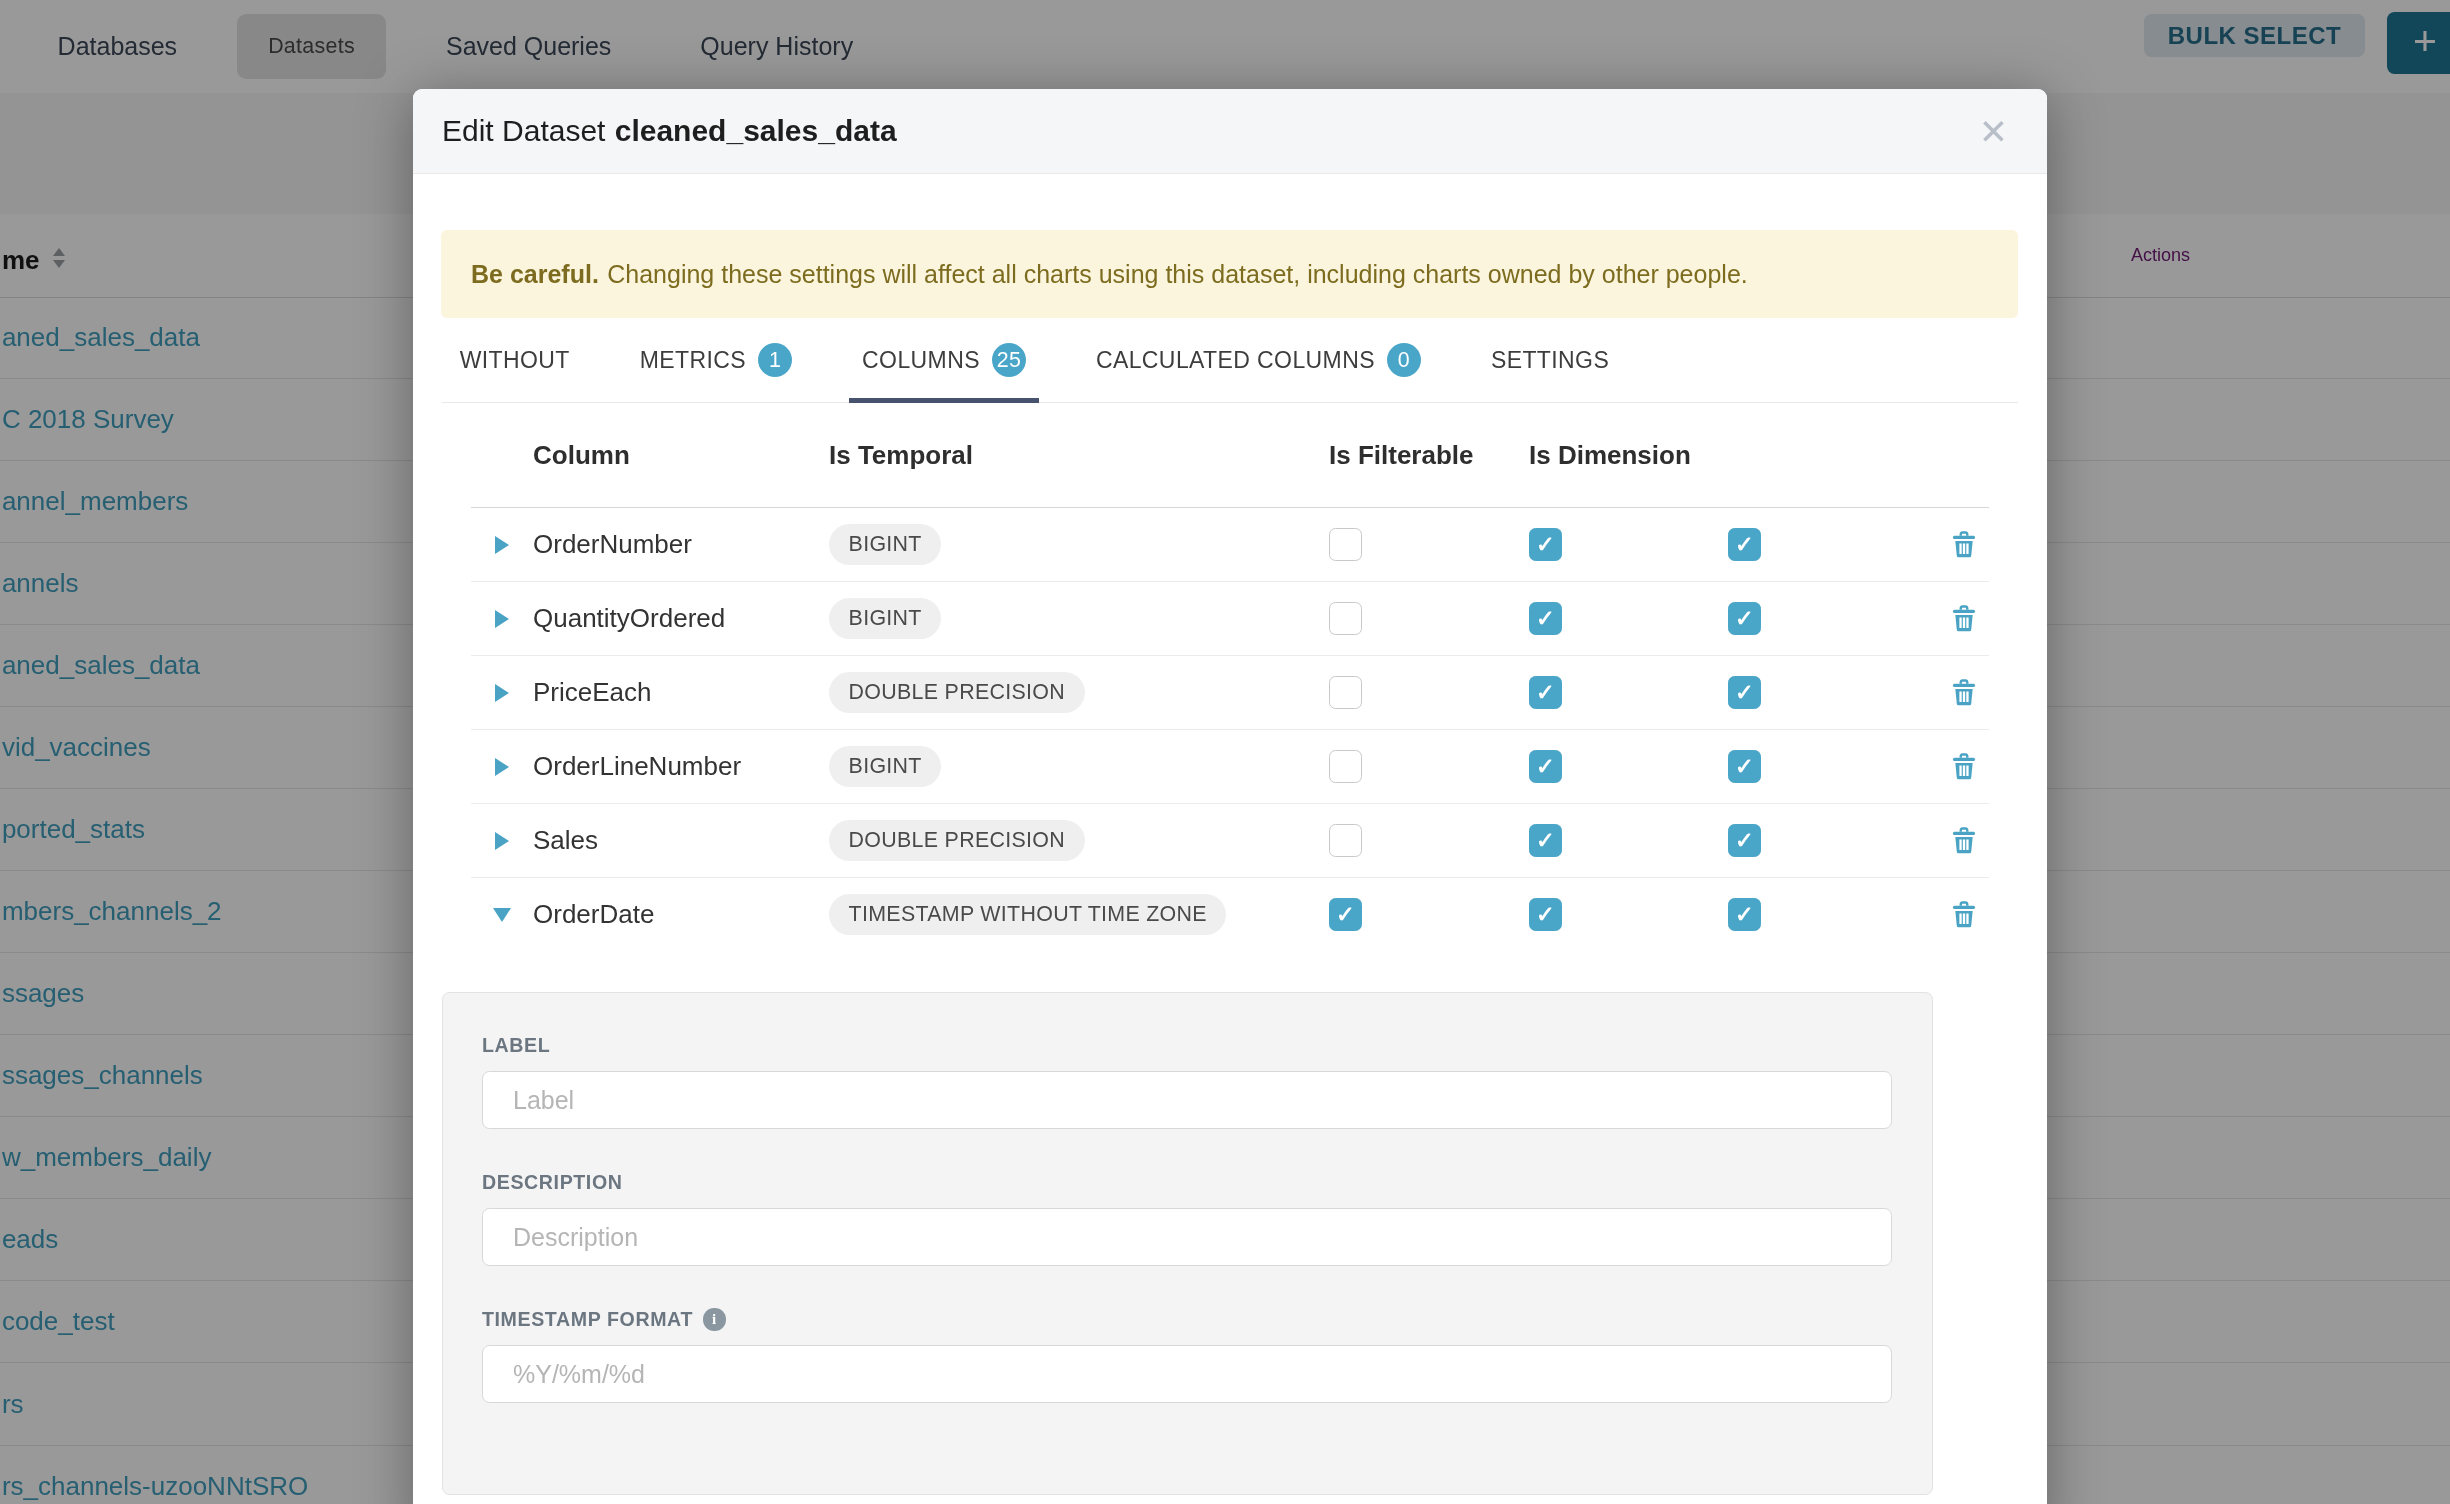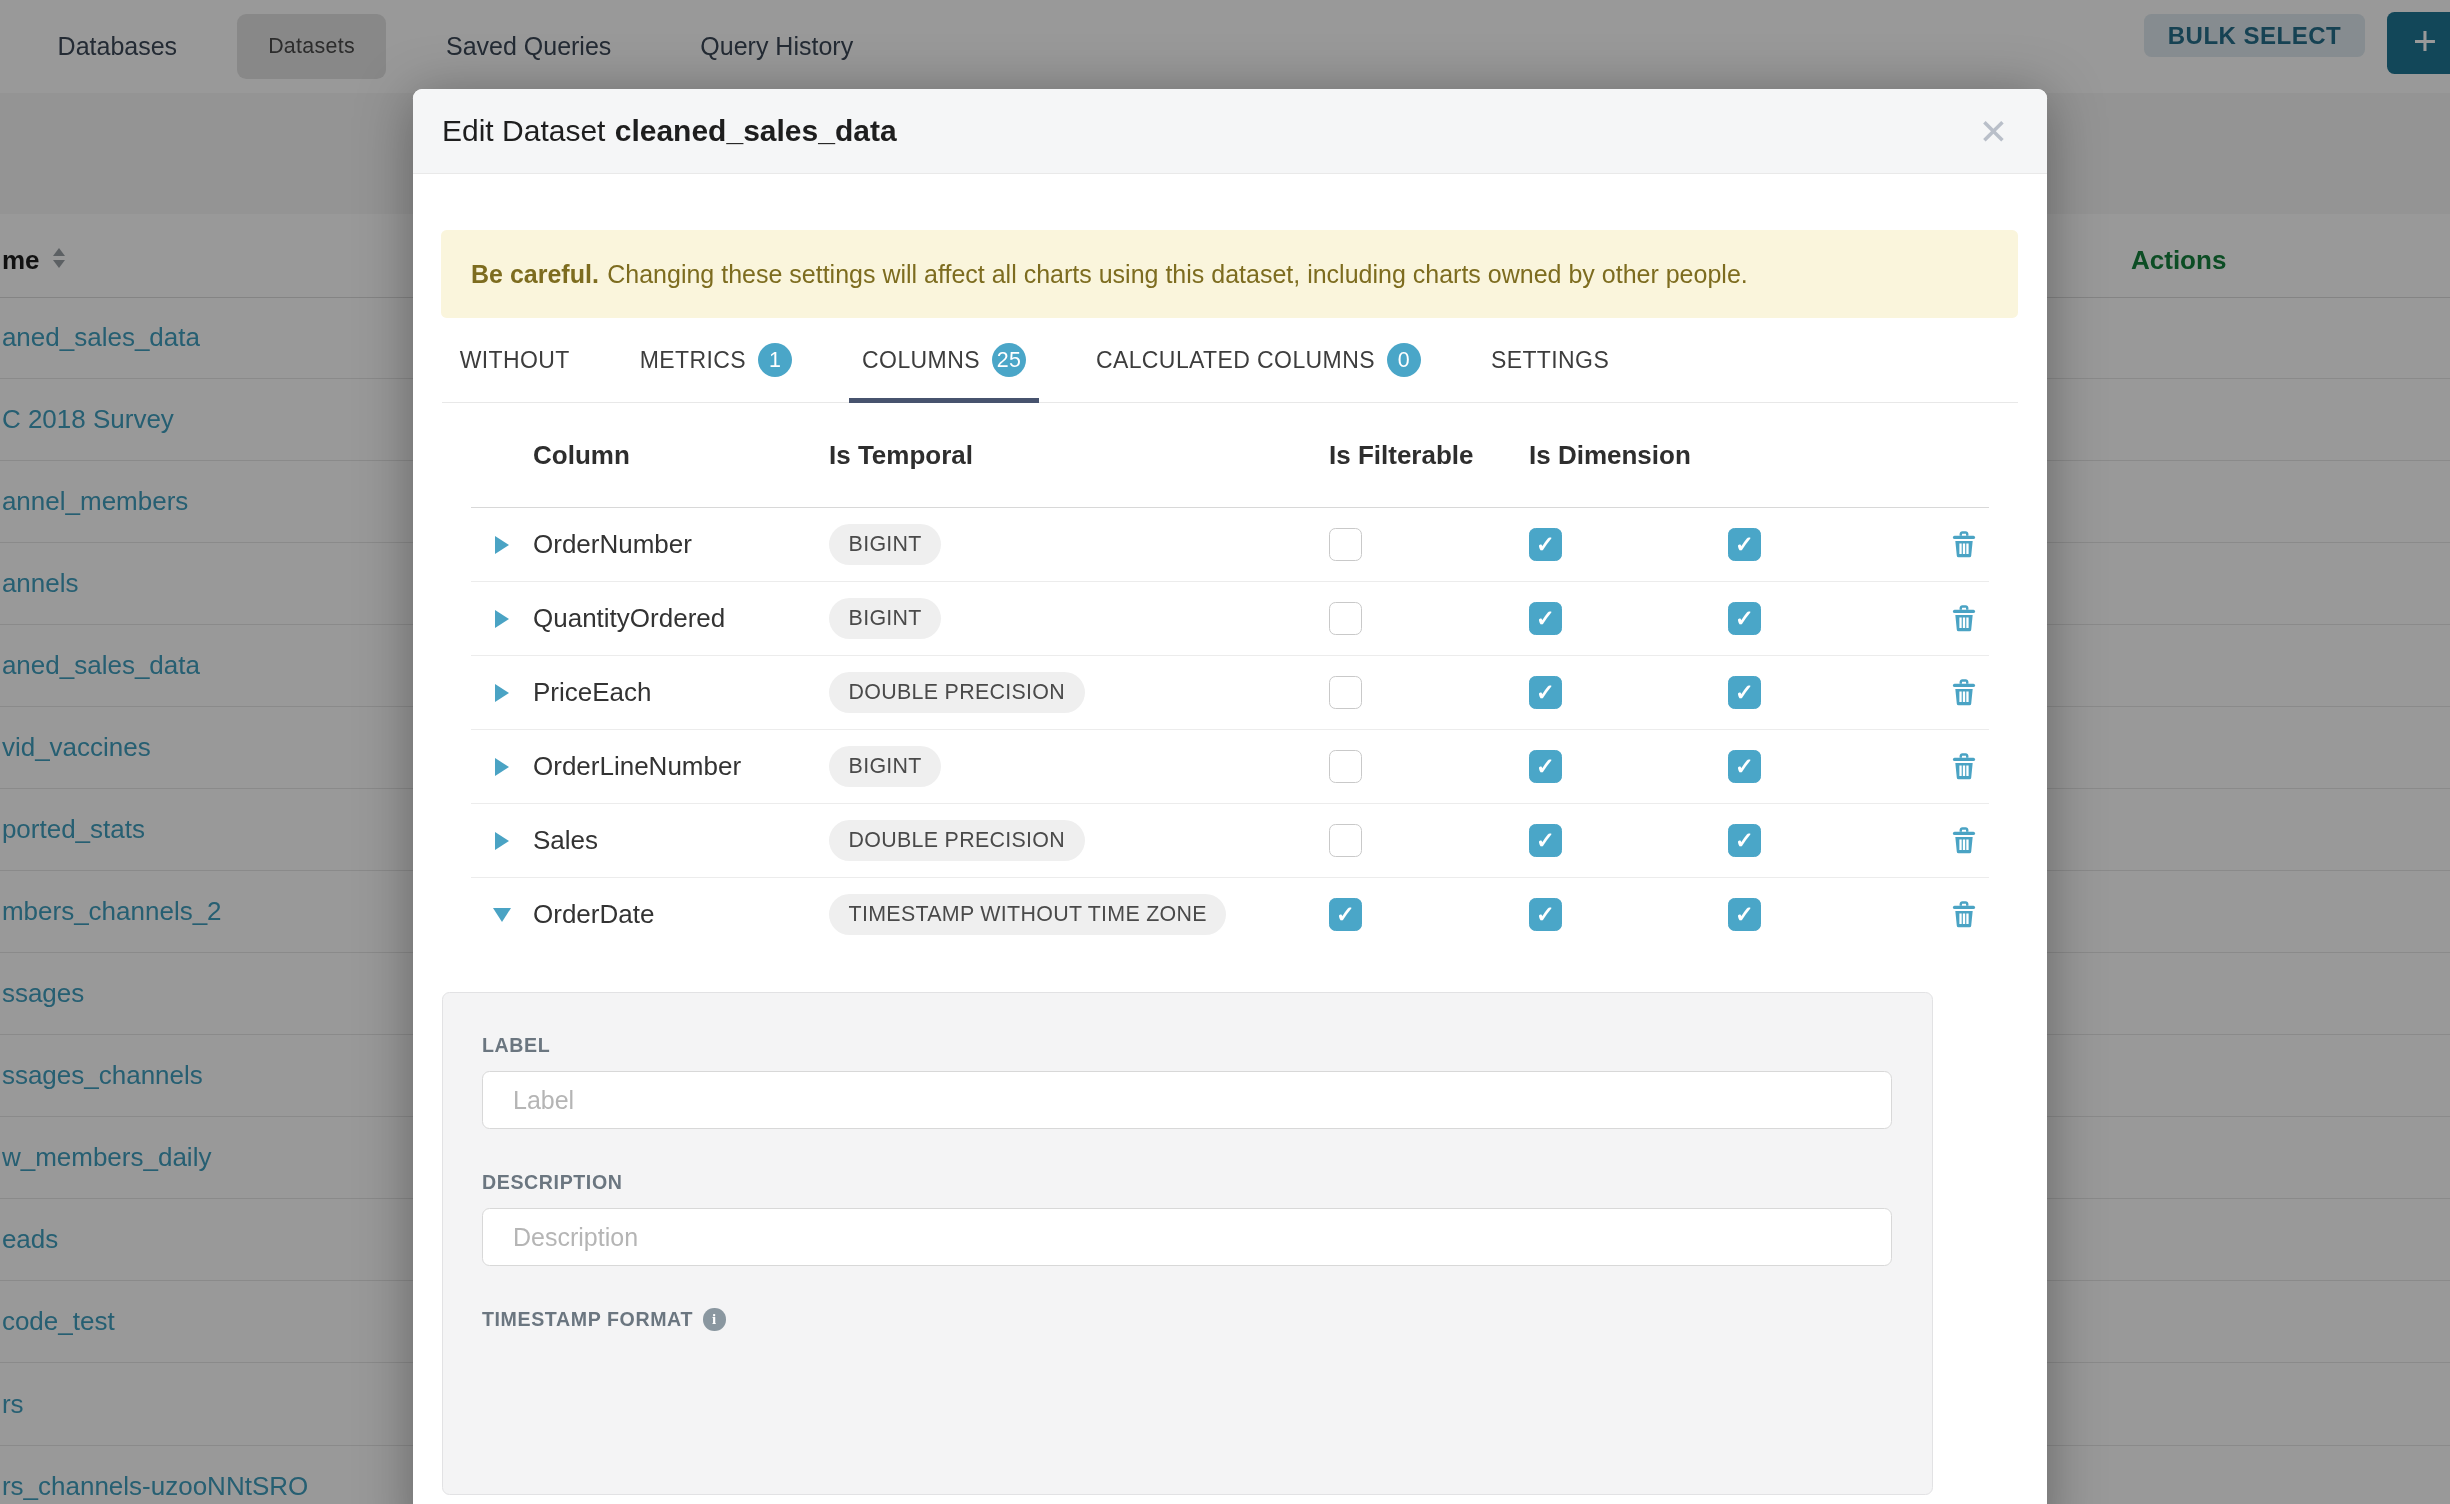--- a/index.html
+++ b/index.html
@@ -24,21 +24,21 @@
   .db-label{position:absolute;left:103px;top:145px;font-size:25px;font-weight:700;color:#1f1f1f;}
   .db-value{position:absolute;left:231px;top:145px;font-size:25px;color:#454545;}
   .db-caret{position:absolute;left:343px;top:152px;}
 
   .card{position:absolute;top:214px;left:0;right:0;bottom:0;background:#ffffff;z-index:1;}
   .name-h{position:absolute;left:1.9px;top:31px;font-size:26px;font-weight:700;color:#1d1d1d;}
   .sort{position:absolute;left:53px;top:34px;display:flex;flex-direction:column;gap:3.7px;}
   .sort i{display:block;width:0;height:0;border-left:6.5px solid transparent;border-right:6.5px solid transparent;}
   .sort .up{border-bottom:8.4px solid #9aa0a6;}
   .sort .dn{border-top:8.4px solid #9aa0a6;}
-  .actions-h{position:absolute;left:2131px;top:31px;font-size:26px;font-weight:700;color:#15803d;}
+  .actions-h{position:absolute;left:2131px;top:31px;font-size:18px;font-weight:400;color:#701a75;}
   .head-border{position:absolute;left:0;right:0;top:83px;height:0;border-bottom:0.9px solid #dcdcdc;}
   .bgrow{position:absolute;left:0;right:0;height:82px;border-bottom:0.9px solid #e6e6e6;display:flex;align-items:center;box-sizing:border-box;}
   .bgrow a{color:#409ebe;font-size:26px;padding-left:1.9px;text-decoration:none;}
 
   
   .overlay{position:absolute;inset:0;background:rgba(0,0,0,0.40);z-index:5;}
 
   
   .modal{position:absolute;left:413px;top:89px;width:1634px;height:1454px;background:#fff;border-radius:9.3px;
          box-shadow:0 7.5px 56px rgba(0,0,0,0.35);z-index:10;}
@@ -379,17 +379,18 @@
         <div class="field-label">
           <span>DESCRIPTION</span>
         </div>
         <input type="text" placeholder="Description" style="">
       </div>
       <div class="field">
         <div class="field-label">
           <span>TIMESTAMP FORMAT</span>
           <span class="info">i</span>
         </div>
+        <input type="text" placeholder="%Y/%m/%d" style="">
       </div>
     </div>
   </div>
 </div>
 
 
 </body></html>

